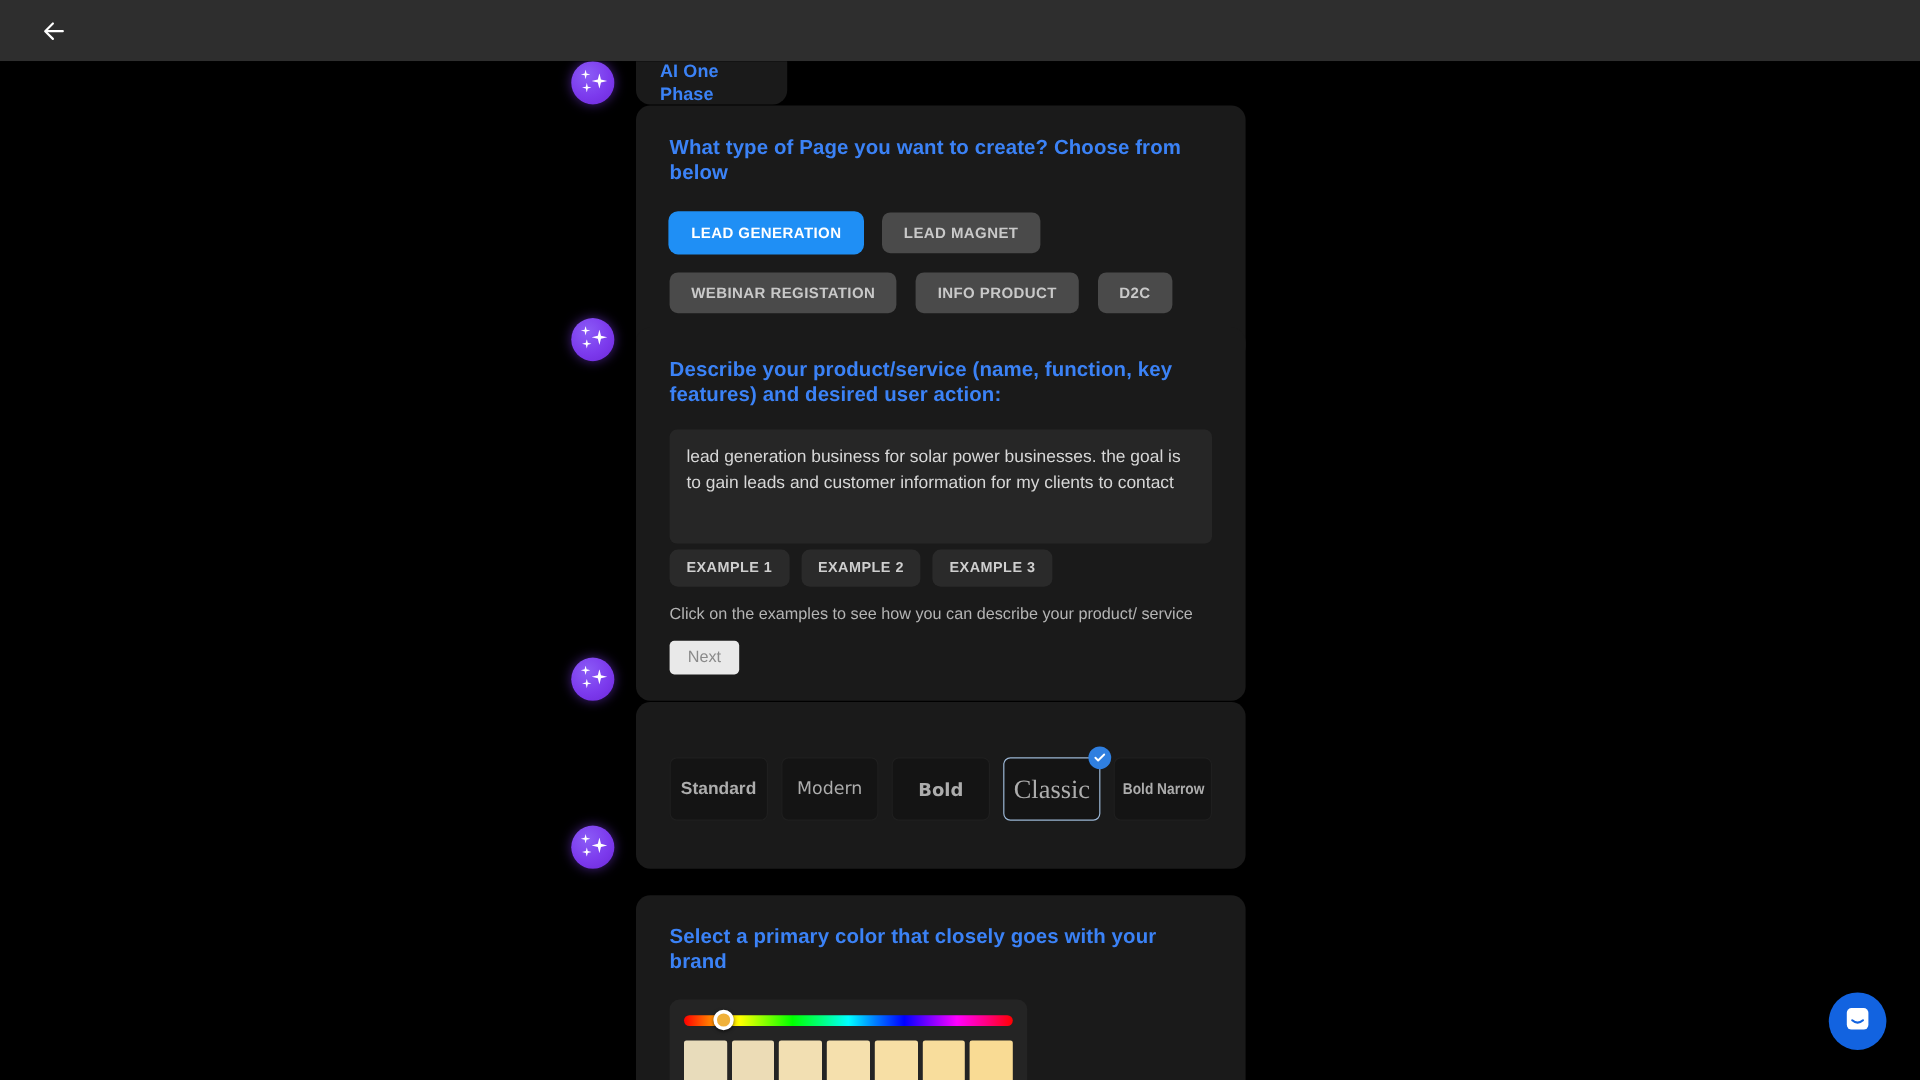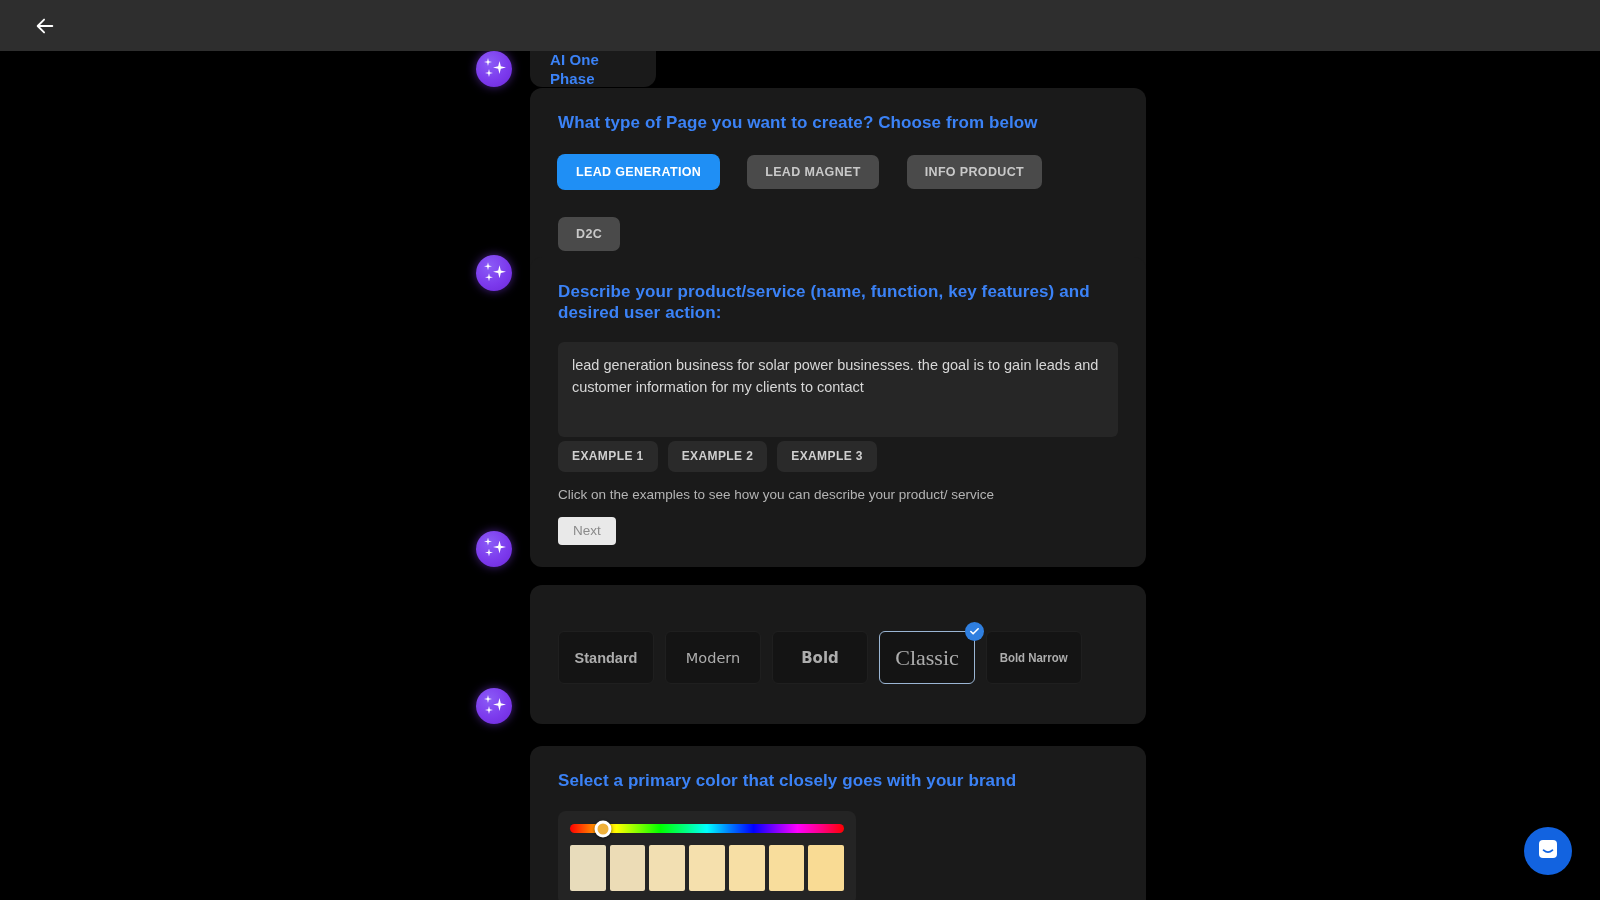--- a/index.html
+++ b/index.html
@@ -75,21 +75,21 @@
     left: 9px; top: 18px;
     width: 8px; height: 8px;
     clip-path: polygon(50% 0%, 60% 40%, 100% 50%, 60% 60%, 50% 100%, 40% 60%, 0% 50%, 40% 40%);
   }
 
   
   .card {
     background: #1a1a1a;
     border-radius: 12px;
     padding: 24px 28px 40px 28px;
-    width: 616px;
+    width: 508px;
   }
   .card-title {
     color: #3b82f6;
     font-size: 17px;
     font-weight: bold;
     line-height: 1.25;
     letter-spacing: 0.1px;
   }
 
   
@@ -103,21 +103,21 @@
     height: 50px;
     overflow: hidden;
   }
   #card-top-clipped .card-title { font-size: 15px; }
 
   
   #card-page-type { top: 37px; left: 476px; }
   .pill-group {
     display: flex;
     flex-wrap: wrap;
-    gap: 28px;
+    gap: 16px;
     margin-top: 22px;
   }
   .pill {
     background: #4a4a4a;
     color: #c9c9c9;
     border: none;
     border-radius: 7px;
     padding: 0 18px;
     height: 34px;
     line-height: 34px;
@@ -128,21 +128,21 @@
     font-family: "Liberation Sans", sans-serif;
     white-space: nowrap;
   }
   .pill.active {
     background: #1f8ff5;
     color: #ffffff;
     box-shadow: 0 0 0 1px #1f8ff5;
   }
 
   
-  #card-describe { top: 206px; left: 476px; }
+  #card-describe { top: 222px; left: 476px; }
   #card-describe .card { padding-bottom: 22px; }
   .textarea-box {
     margin-top: 18px;
     width: 100%;
     height: 95px;
     background: #262626;
     border: none;
     border-radius: 6px;
     color: #d7d7d7;
     font-size: 14.5px;
@@ -317,20 +317,21 @@
     <div class="avatar">
       <span class="sp spark-big"></span>
       <span class="sp spark-sm1"></span>
       <span class="sp spark-sm2"></span>
     </div>
     <div class="card">
       <div class="card-title">What type of Page you want to create? Choose from below</div>
       <div class="pill-group">
         <button class="pill active">LEAD GENERATION</button>
         <button class="pill">LEAD MAGNET</button>
+        <button class="pill">WEBINAR REGISTATION</button>
         <button class="pill">INFO PRODUCT</button>
         <button class="pill">D2C</button>
       </div>
     </div>
   </div>
 
   <div class="msg-row" id="card-describe">
     <div class="avatar">
       <span class="sp spark-big"></span>
       <span class="sp spark-sm1"></span>

